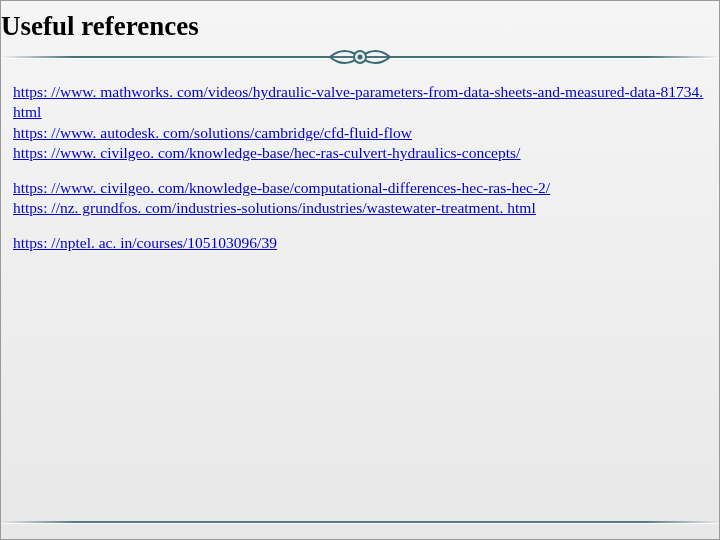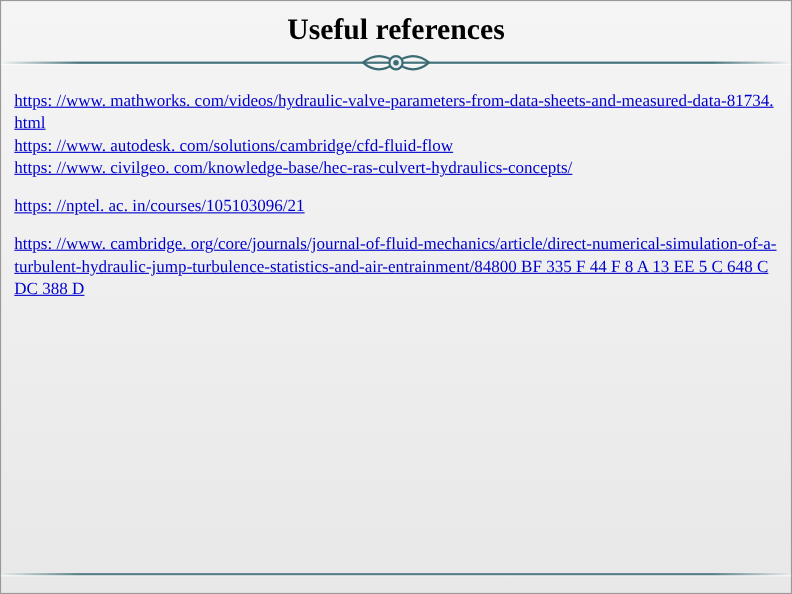--- a/index.html
+++ b/index.html
@@ -12,21 +12,21 @@
     overflow: hidden;
   }
   .slide {
     width: 100%;
     height: 100%;
     position: relative;
     border: 1px solid #999;
   }
   .title-bar {
     width: 100%;
-    text-align: center;
+    text-align: left;
     padding: 10px 0 4px 0;
     position: relative;
   }
   .title {
     font-size: 27px;
     font-weight: bold;
     color: #000;
   }
   .divider-wrap {
     width: 100%;
@@ -54,21 +54,21 @@
     padding: 8px 12px 0 12px;
     font-size: 15.5px;
     line-height: 1.32;
     color: #000;
   }
   .content a {
     color: #0000cc;
     text-decoration: underline;
     word-break: break-all;
   }
-  .ref-group { margin-bottom: 14px; }
+  .ref-group { margin-bottom: 14px; text-decoration: underline; }
   .footer-line {
     position: absolute;
     left: 0;
     right: 0;
     bottom: 16px;
     height: 2px;
     background: linear-gradient(to right, rgba(50,100,110,0) 0%, rgba(50,100,110,0.8) 10%, rgba(50,100,110,0.8) 90%, rgba(50,100,110,0) 100%);
     box-shadow: 0 1px 0 rgba(255,255,255,0.7);
   }
 </style>
@@ -92,27 +92,28 @@
   </div>
 
   <div class="content">
 
     <div class="ref-group">
       <a href="#">https: //www. mathworks. com/videos/hydraulic-valve-parameters-from-data-sheets-and-measured-data-81734. html</a><br>
       <a href="#">https: //www. autodesk. com/solutions/cambridge/cfd-fluid-flow</a><br>
       <a href="#">https: //www. civilgeo. com/knowledge-base/hec-ras-culvert-hydraulics-concepts/</a>
     </div>
 
+    <div class="ref-group">
+      <a href="#">https: //www. civilgeo. com/knowledge-base/computational-differences-hec-ras-hec-2/</a><br>
+      <a href="#">https: //nz. grundfos. com/industries-solutions/industries/wastewater-treatment. html</a>
+    </div>
 
 
     <div class="ref-group">
-      <a href="#">https: //nptel. ac. in/courses/105103096/21</a>
+      <a href="#">https: //nptel. ac. in/courses/105103096/39</a>
     </div>
 
-    <div class="ref-group">
-      <a href="#">https: //www. cambridge. org/core/journals/journal-of-fluid-mechanics/article/direct-numerical-simulation-of-a-turbulent-hydraulic-jump-turbulence-statistics-and-air-entrainment/84800 BF 335 F 44 F 8 A 13 EE 5 C 648 CDC 388 D</a>
-    </div>
 
   </div>
 
   <div class="footer-line"></div>
 
 </div>
 
 </body></html>

